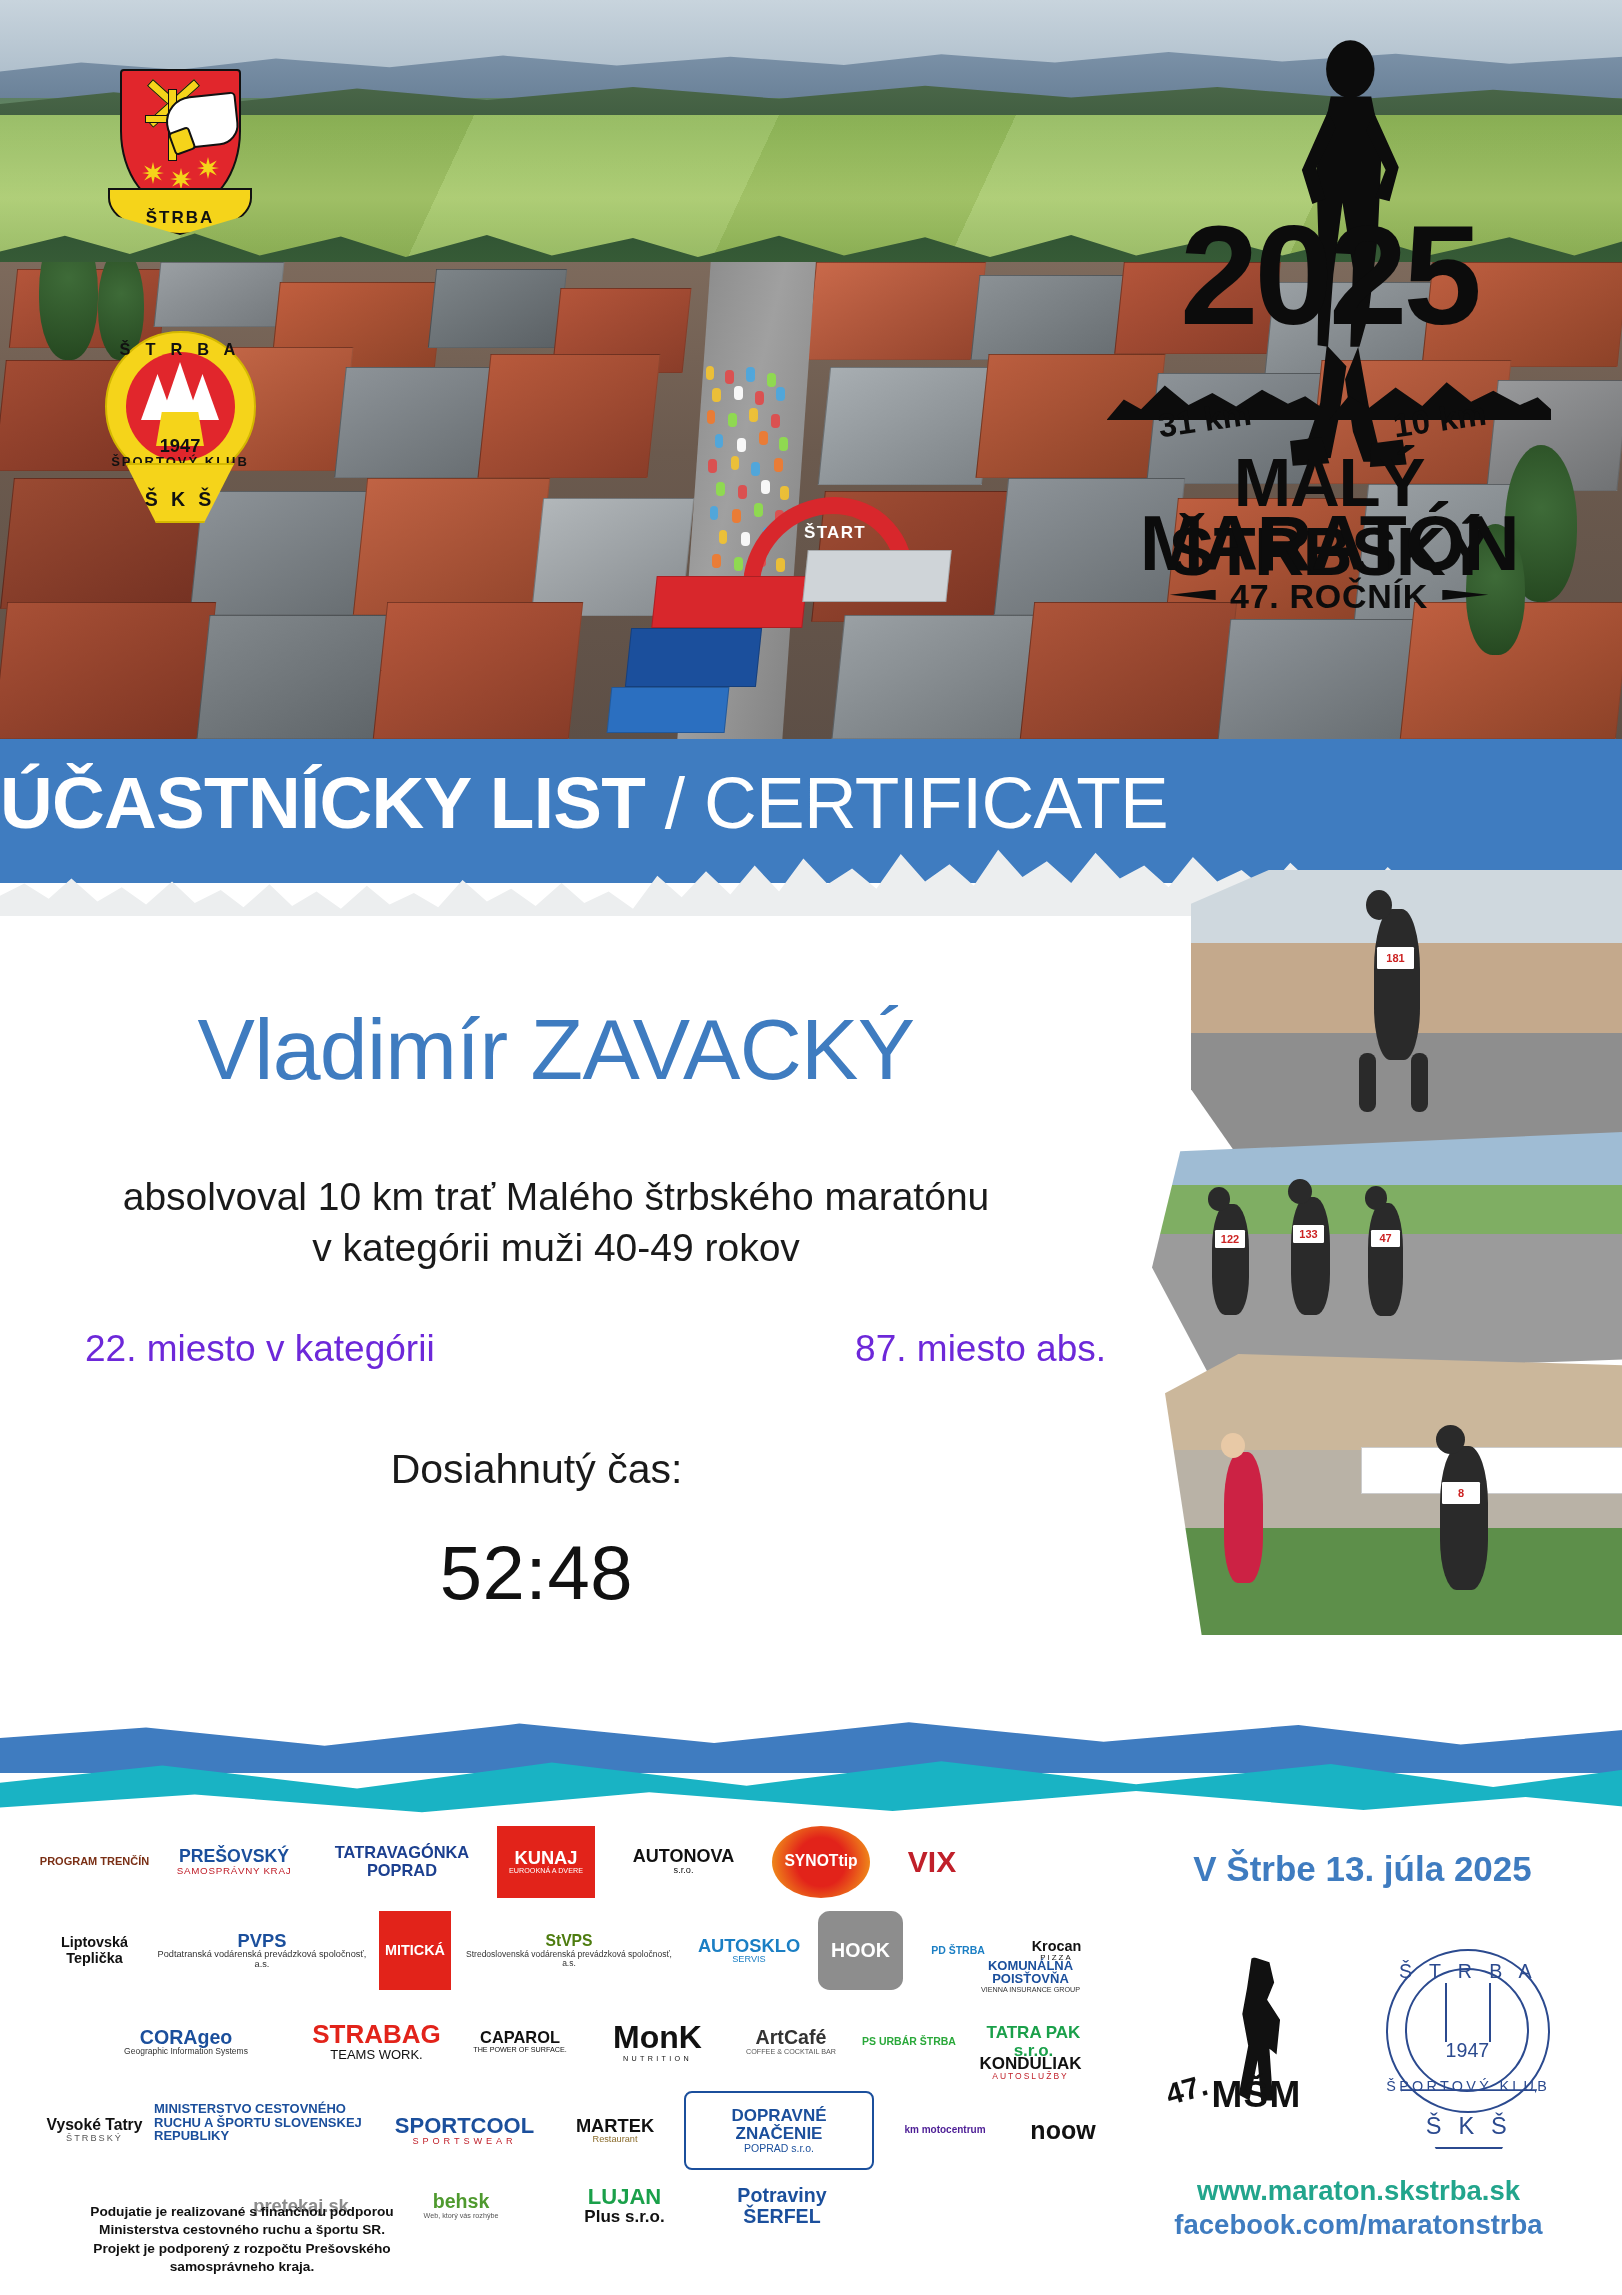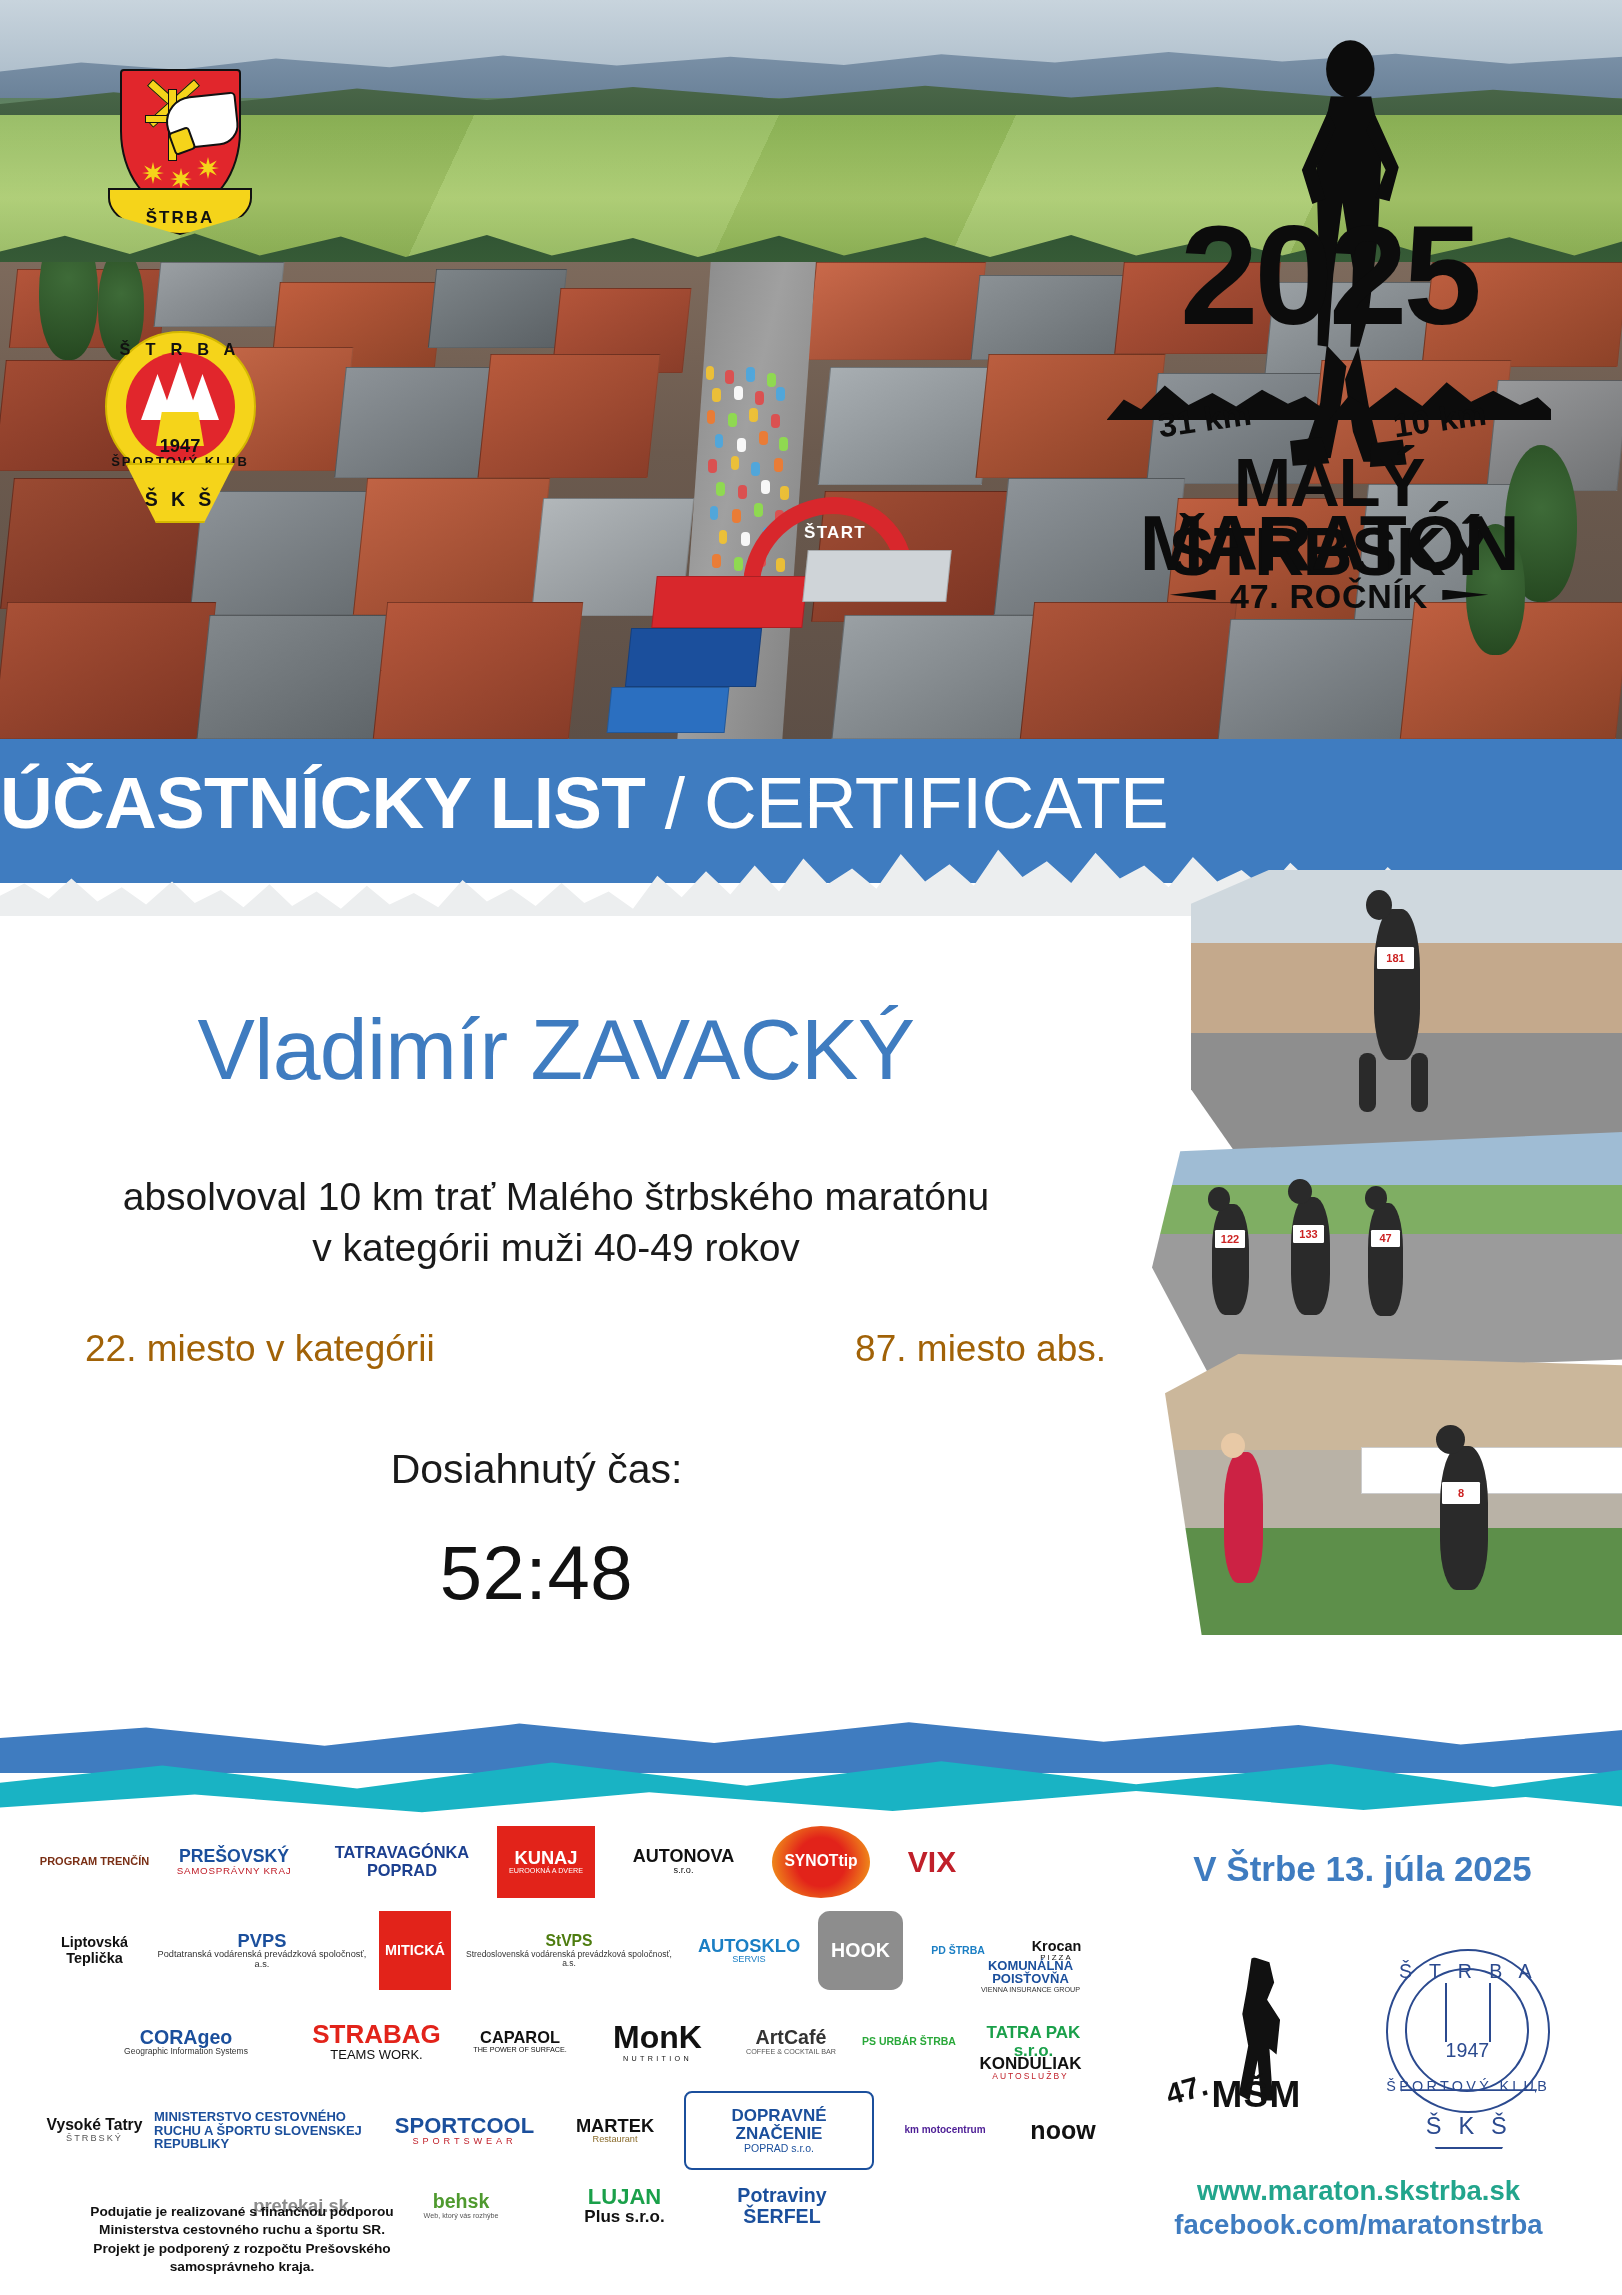--- a/index.html
+++ b/index.html
@@ -249,21 +249,21 @@
     position:absolute; left:0; top:1000px; width:1112px; text-align:center;
     font-size:86px; color:#3f7cc0; font-weight:normal; letter-spacing:-0.7px;
   }
   .desc {
     position:absolute; left:0; top:1171px; width:1112px; text-align:center;
     font-size:39px; color:#1a1a1a; line-height:1.32;
   }
   .places {
     position:absolute; left:85px; top:1328px; width:1021px;
     display:flex; justify-content:space-between;
-    font-size:37px; color:#a16207;
+    font-size:37px; color:#6d28d9;
   }
   .time-label {
     position:absolute; left:0; top:1446px; width:1073px; text-align:center;
     font-size:41px; color:#1a1a1a;
   }
   .time-value {
     position:absolute; left:0; top:1505px; width:1073px; text-align:center;
     font-size:76px; color:#111; letter-spacing:0.7px;margin-top:24px;
   }
 
@@ -730,21 +730,21 @@
       <div style="font-size:8.5px;color:#c0202a;letter-spacing:2px">AUTOSLUŽBY</div>
         </div>
     </div>
 
     <div class="sp" style="left:0;top:272px;width:111px;height:79px">
       <div>
           <div class="t" style="font-size:15.7px;color:#111">Vysoké Tatry</div>
       <div style="font-size:9.2px;color:#555;letter-spacing:2px">ŠTRBSKÝ</div>
         </div>
     </div>
-    <div class="sp" style="left:115px;top:272px;width:222px;height:79px">
+    <div class="sp" style="left:115px;top:264px;width:222px;height:79px">
       <div class="t" style="font-size:13px;color:#1b4f9c;text-align:left">MINISTERSTVO CESTOVNÉHO RUCHU A ŠPORTU SLOVENSKEJ REPUBLIKY</div>
     </div>
     <div class="sp" style="left:347px;top:272px;width:157px;height:79px">
       <div>
           <div class="t" style="font-size:22px;color:#1b4f9c">SPORTCOOL</div>
       <div style="font-size:9.2px;color:#c0202a;letter-spacing:3.9px">SPORTSWEAR</div>
         </div>
     </div>
     <div class="sp" style="left:517px;top:272px;width:118px;height:79px">
       <div>

